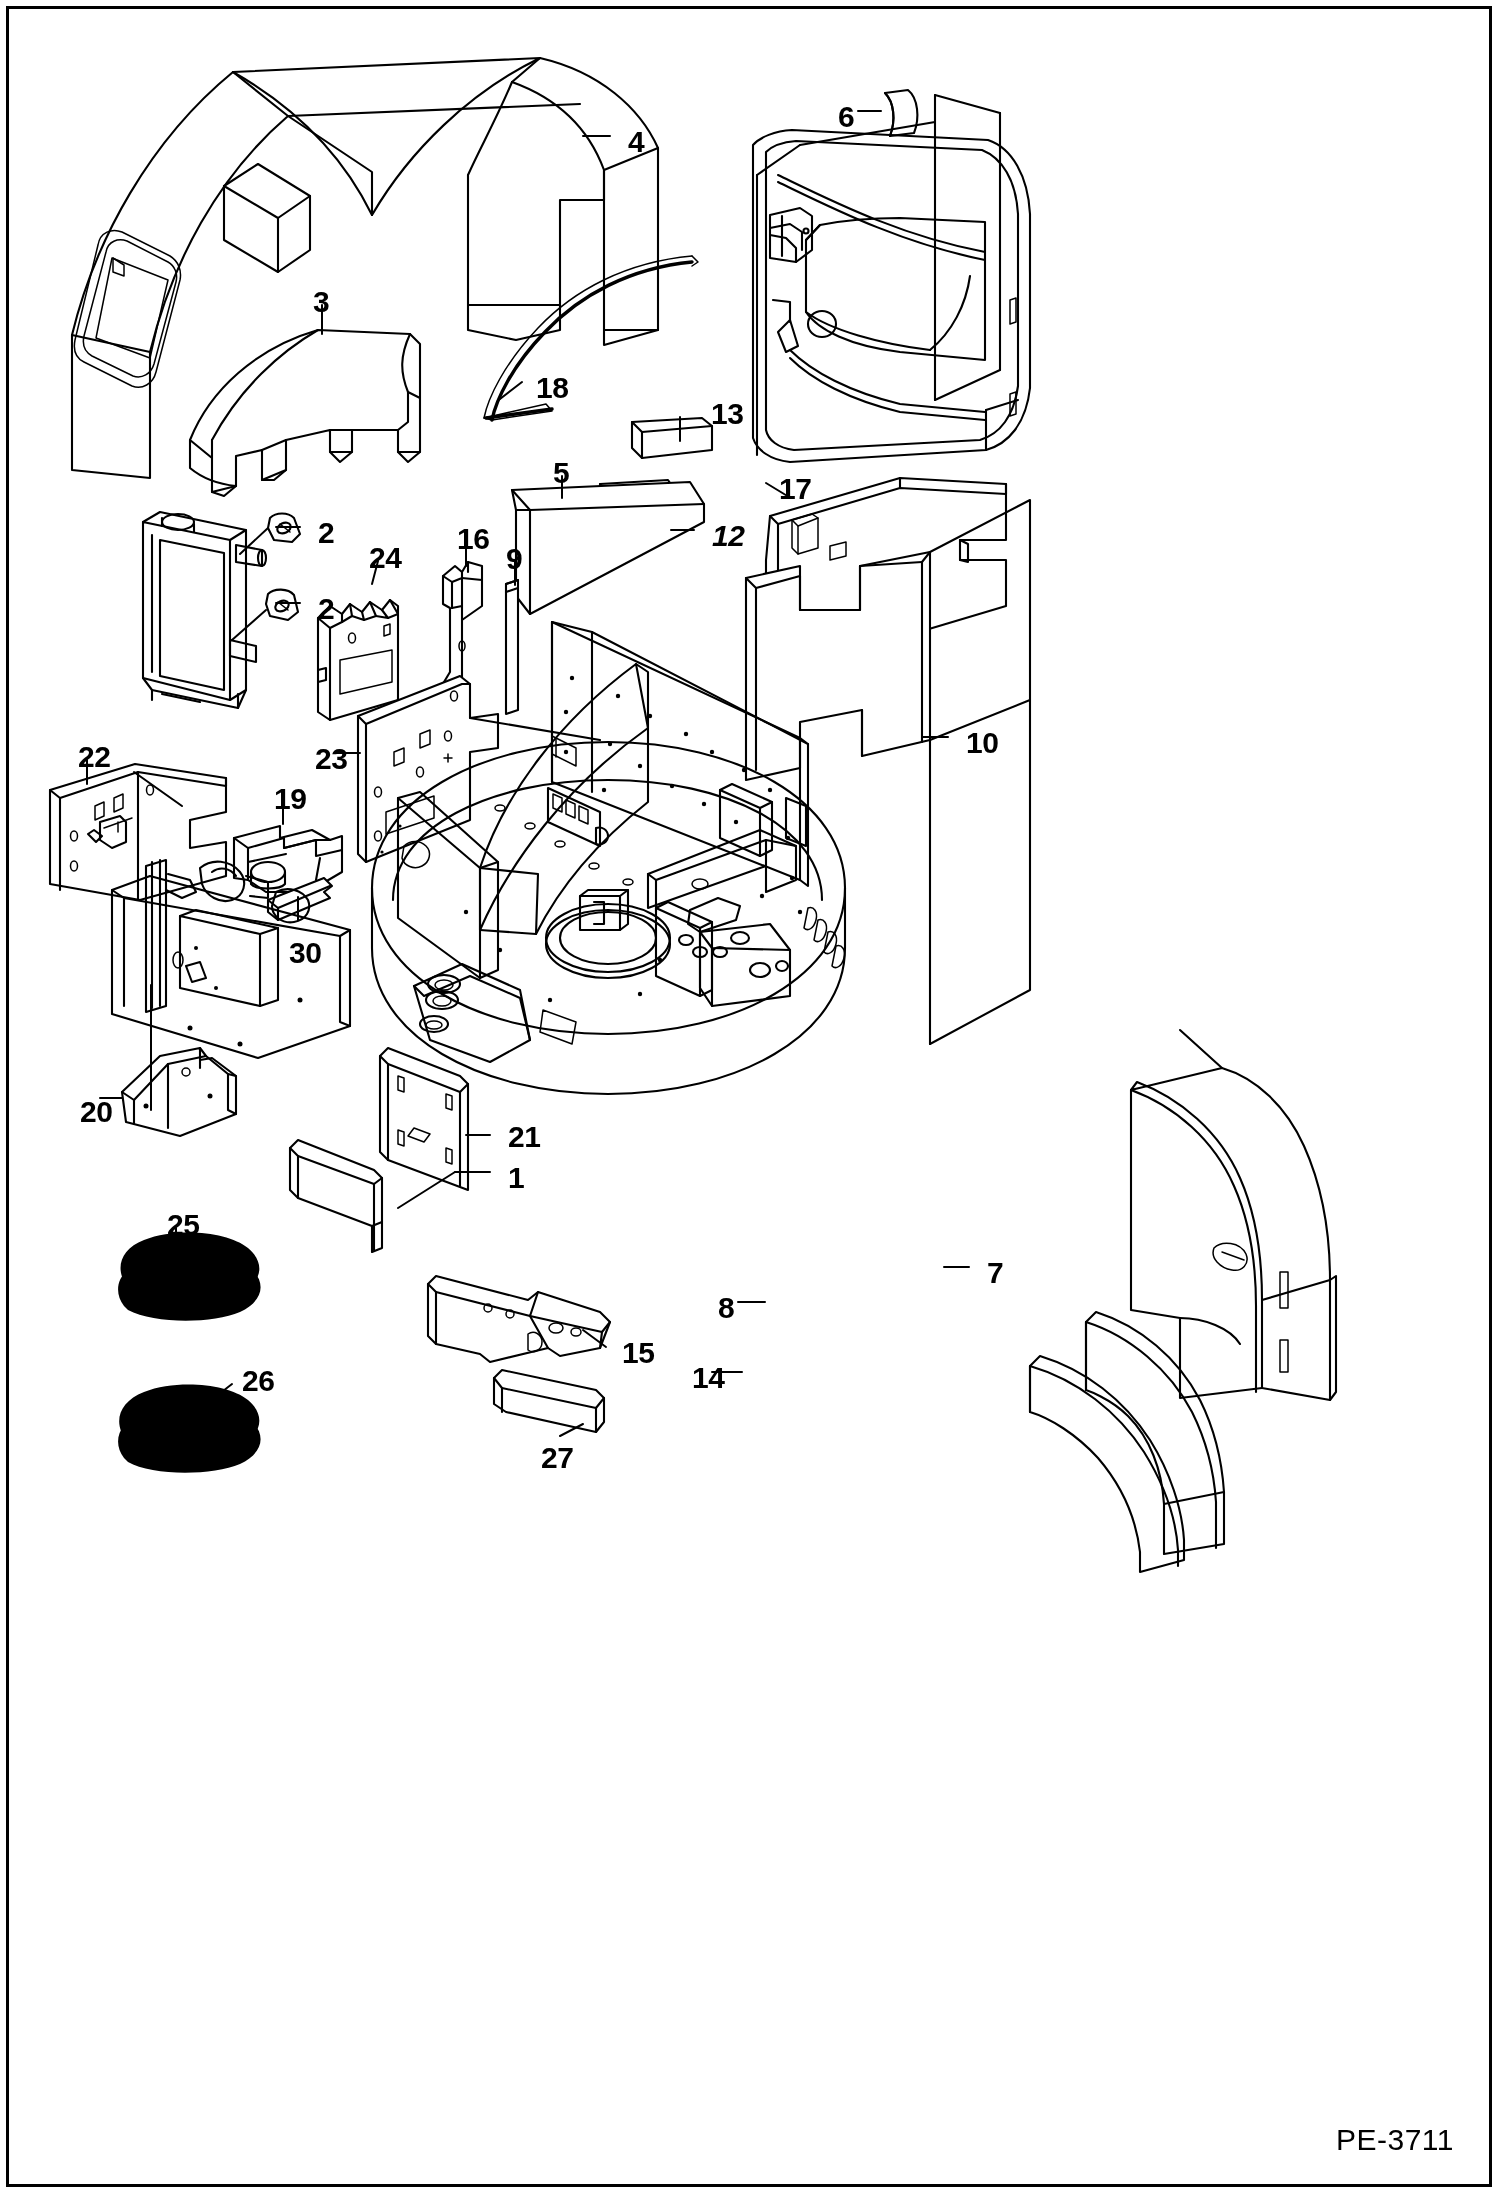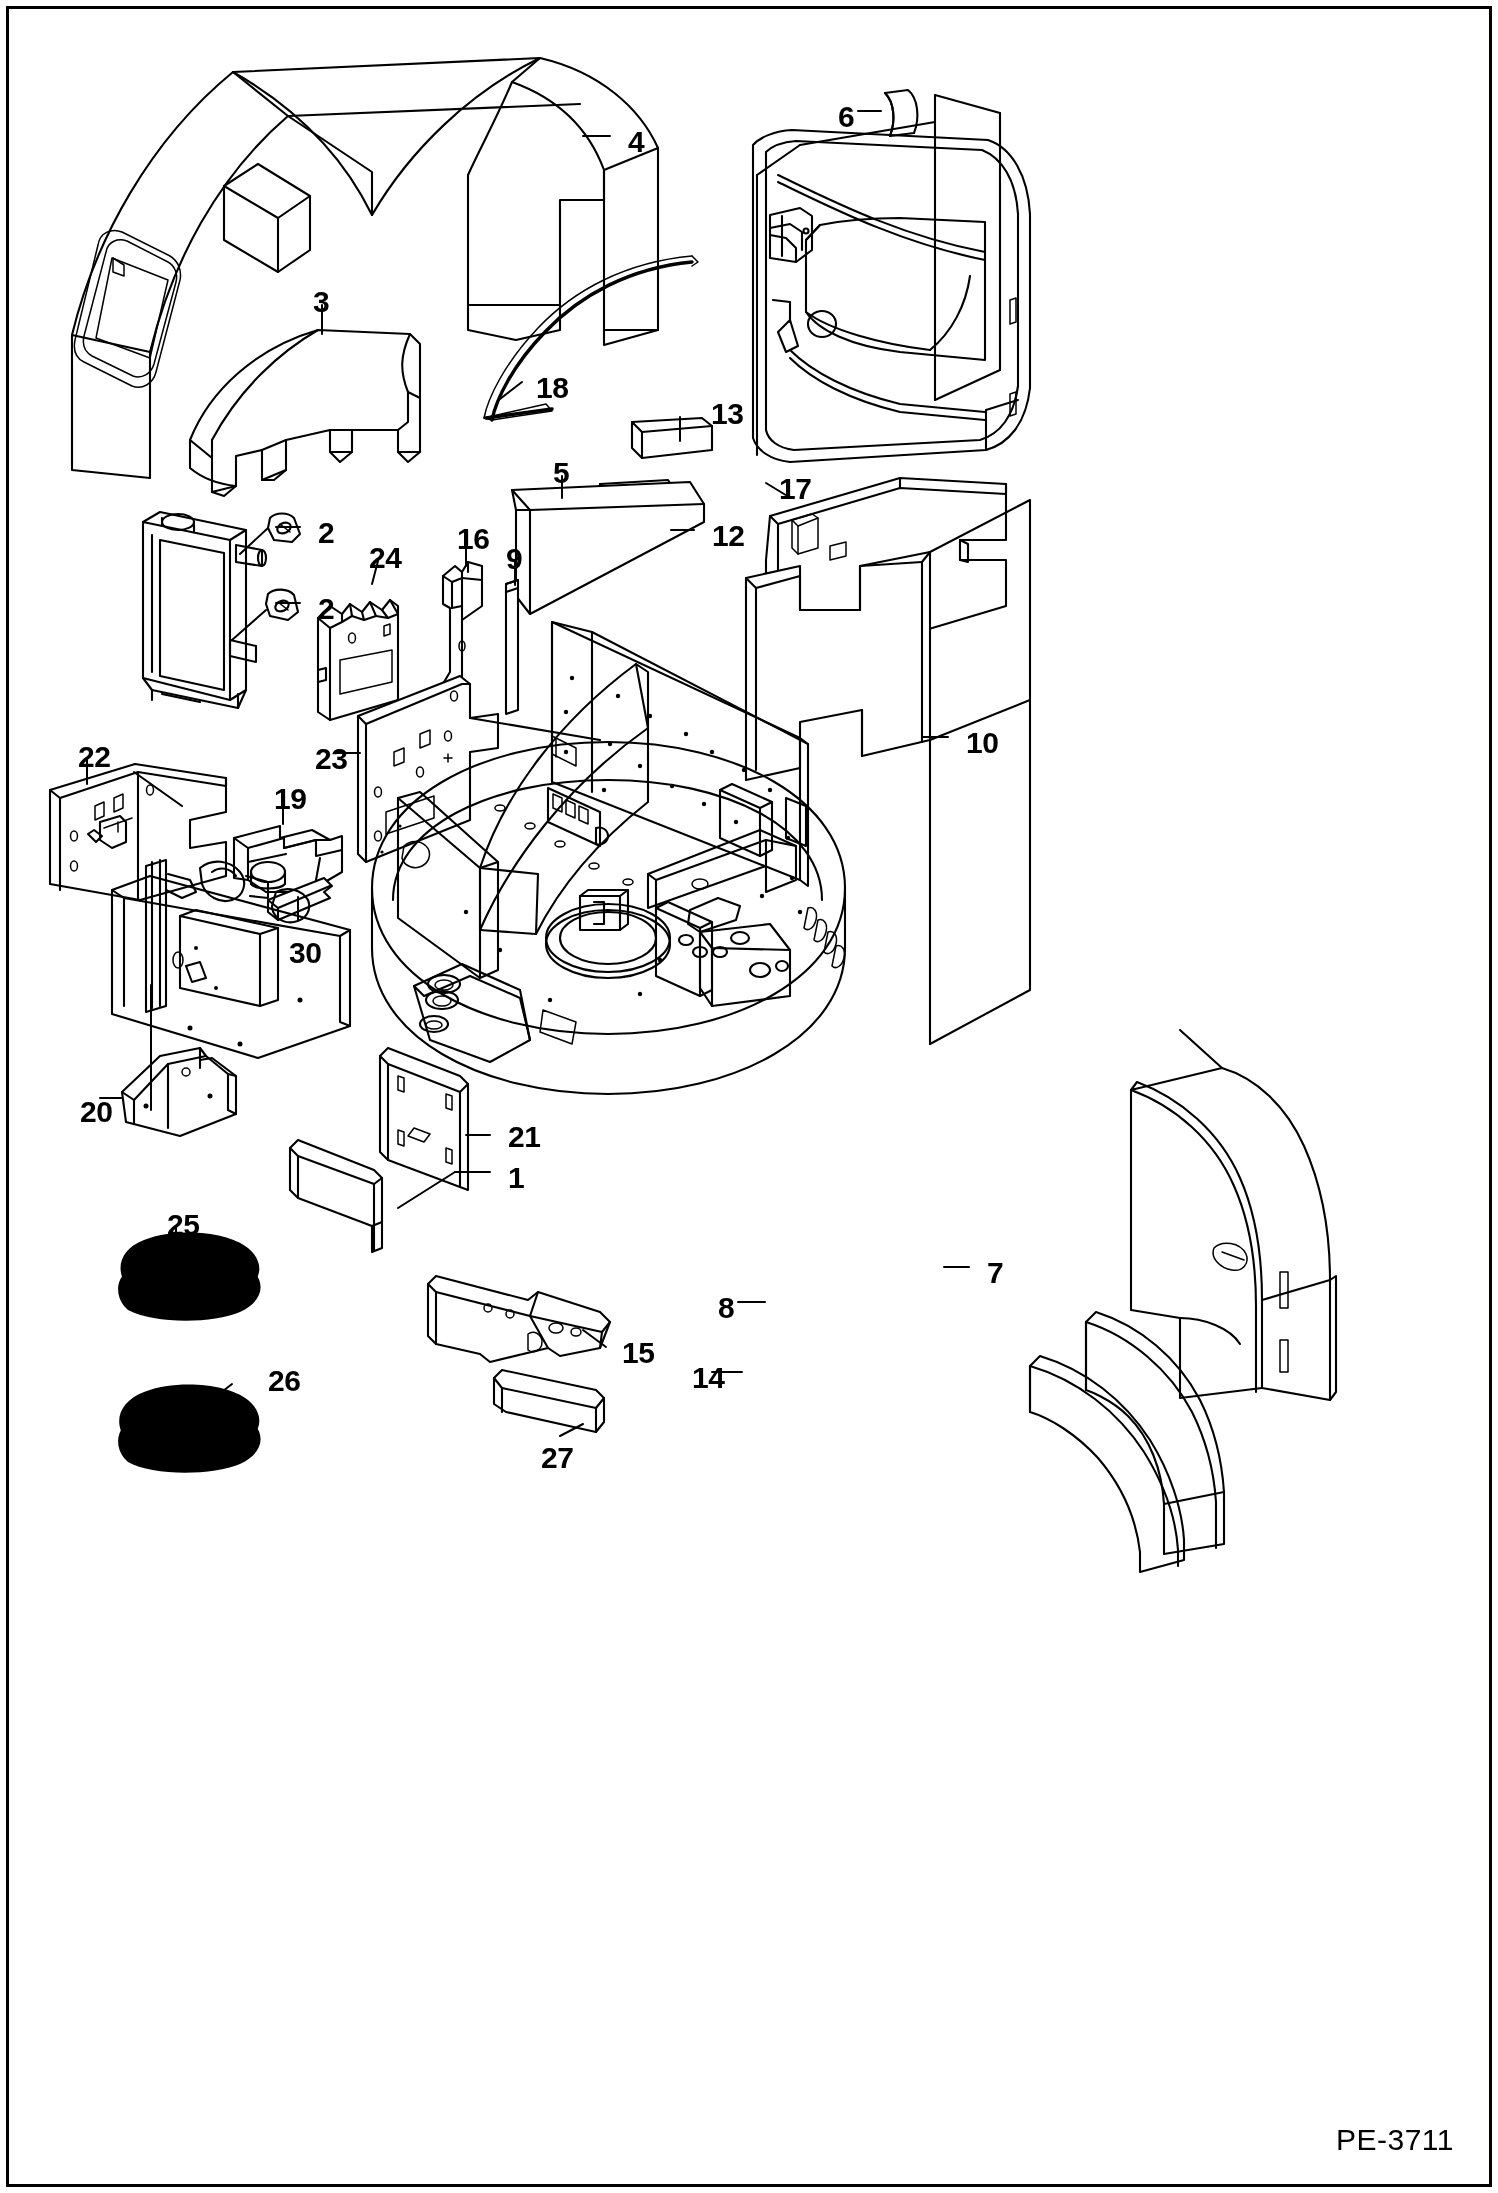--- a/index.html
+++ b/index.html
@@ -560,32 +560,32 @@
       <div class="callout" style="left: 318px; top: 594px;">2</div>
       <div class="callout" style="left: 313px; top: 287px;">3</div>
       <div class="callout" style="left: 628px; top: 127px;">4</div>
       <div class="callout" style="left: 553px; top: 458px;">5</div>
       <div class="callout" style="left: 838px; top: 102px;">6</div>
       <div class="callout" style="left: 987px; top: 1258px;">7</div>
       <div class="callout" style="left: 718px; top: 1293px;">8</div>
       <div class="callout" style="left: 506px; top: 544px;">9</div>
       <div class="callout" style="left: 966px; top: 728px;">10</div>
       <div class="callout" style="left: 622px; top: 1338px;">15</div>
-      <div class="callout" style="left: 712px; top: 521px;">12</div>
+      <div class="callout" style="left: 712px; top: 521px; font-style: italic;">12</div>
       <div class="callout" style="left: 671px; top: 399px; margin-left: 40px;">13</div>
       <div class="callout" style="left: 692px; top: 1363px;">14</div>
       <div class="callout" style="left: 536px; top: 373px;">18</div>
       <div class="callout" style="left: 457px; top: 524px;">16</div>
       <div class="callout" style="left: 748px; top: 474px; margin-left: 31px;">17</div>
       <div class="callout" style="left: 80px; top: 1097px;">20</div>
       <div class="callout" style="left: 274px; top: 784px;">19</div>
       <div class="callout" style="left: 289px; top: 938px;">30</div>
       <div class="callout" style="left: 508px; top: 1122px;">21</div>
       <div class="callout" style="left: 78px; top: 742px;">22</div>
       <div class="callout" style="left: 315px; top: 744px;">23</div>
       <div class="callout" style="left: 369px; top: 543px;">24</div>
       <div class="callout" style="left: 167px; top: 1210px;">25</div>
-      <div class="callout" style="left: 242px; top: 1366px; margin-left: 26px;">26</div>
+      <div class="callout" style="left: 242px; top: 1366px;">26</div>
       <div class="callout" style="left: 541px; top: 1443px;">27</div>
     </div>
 
   <div id="sheetcode">PE-3711</div>
 </div>
 
 </body></html>

